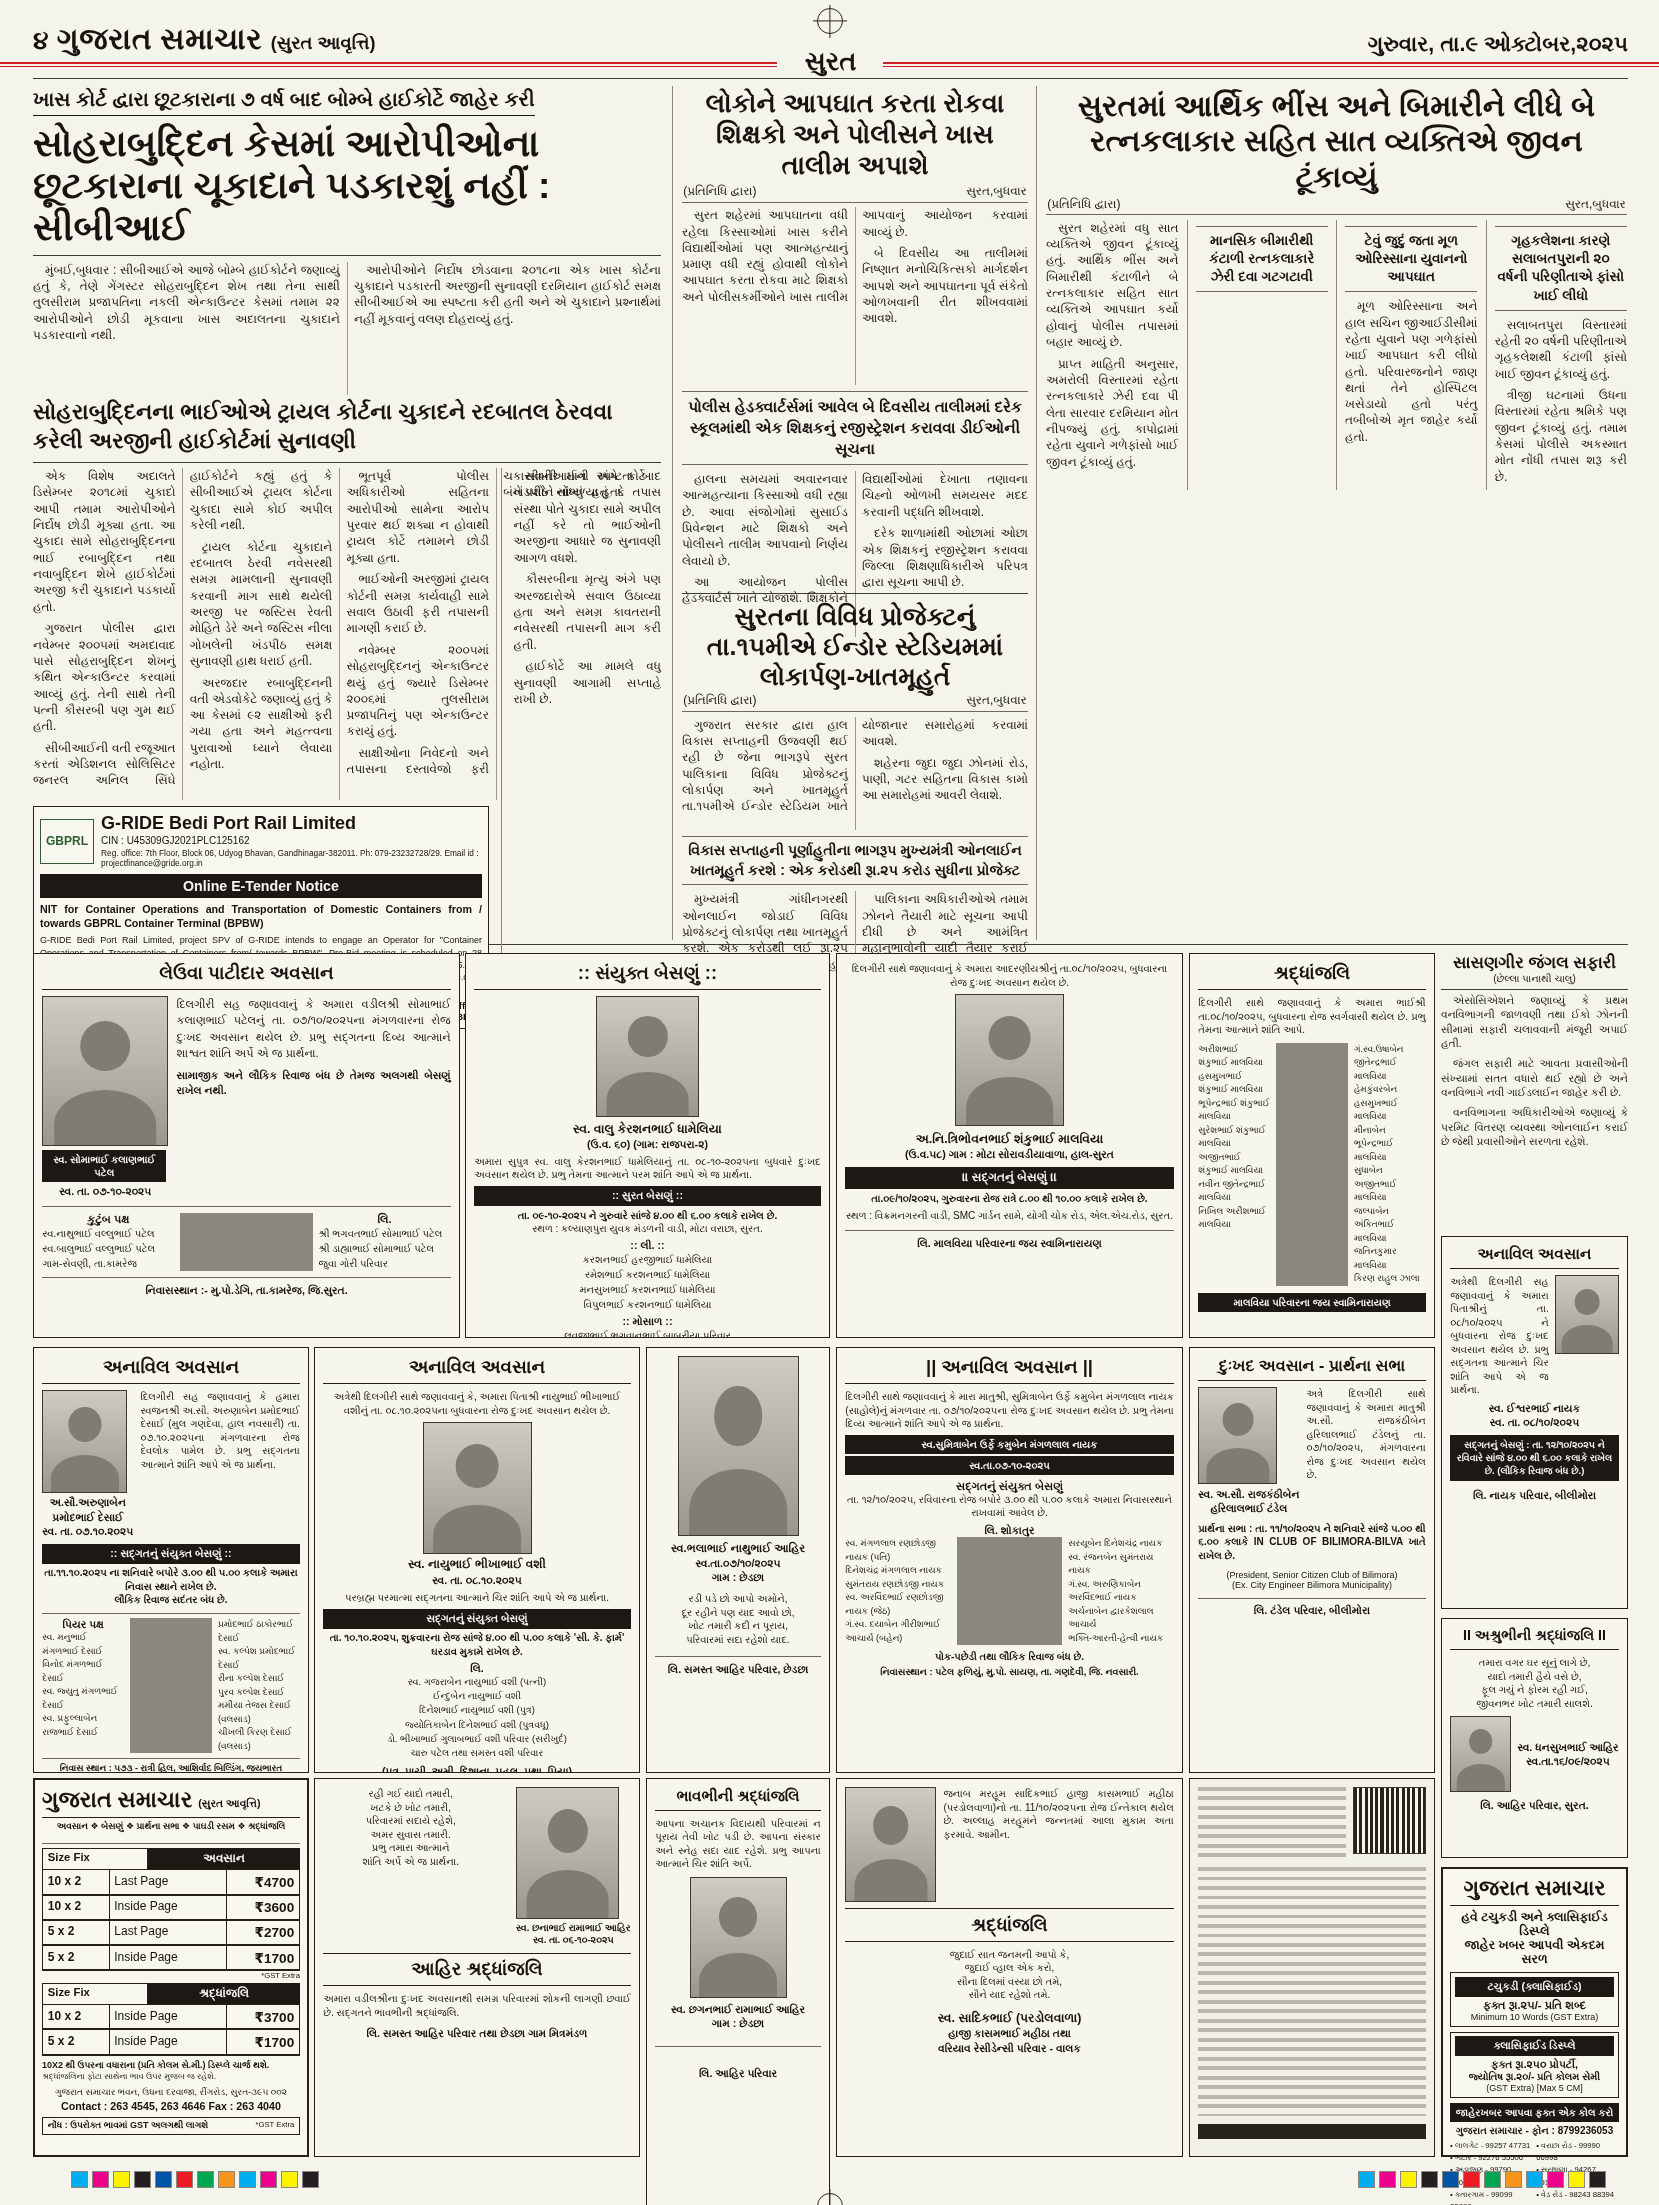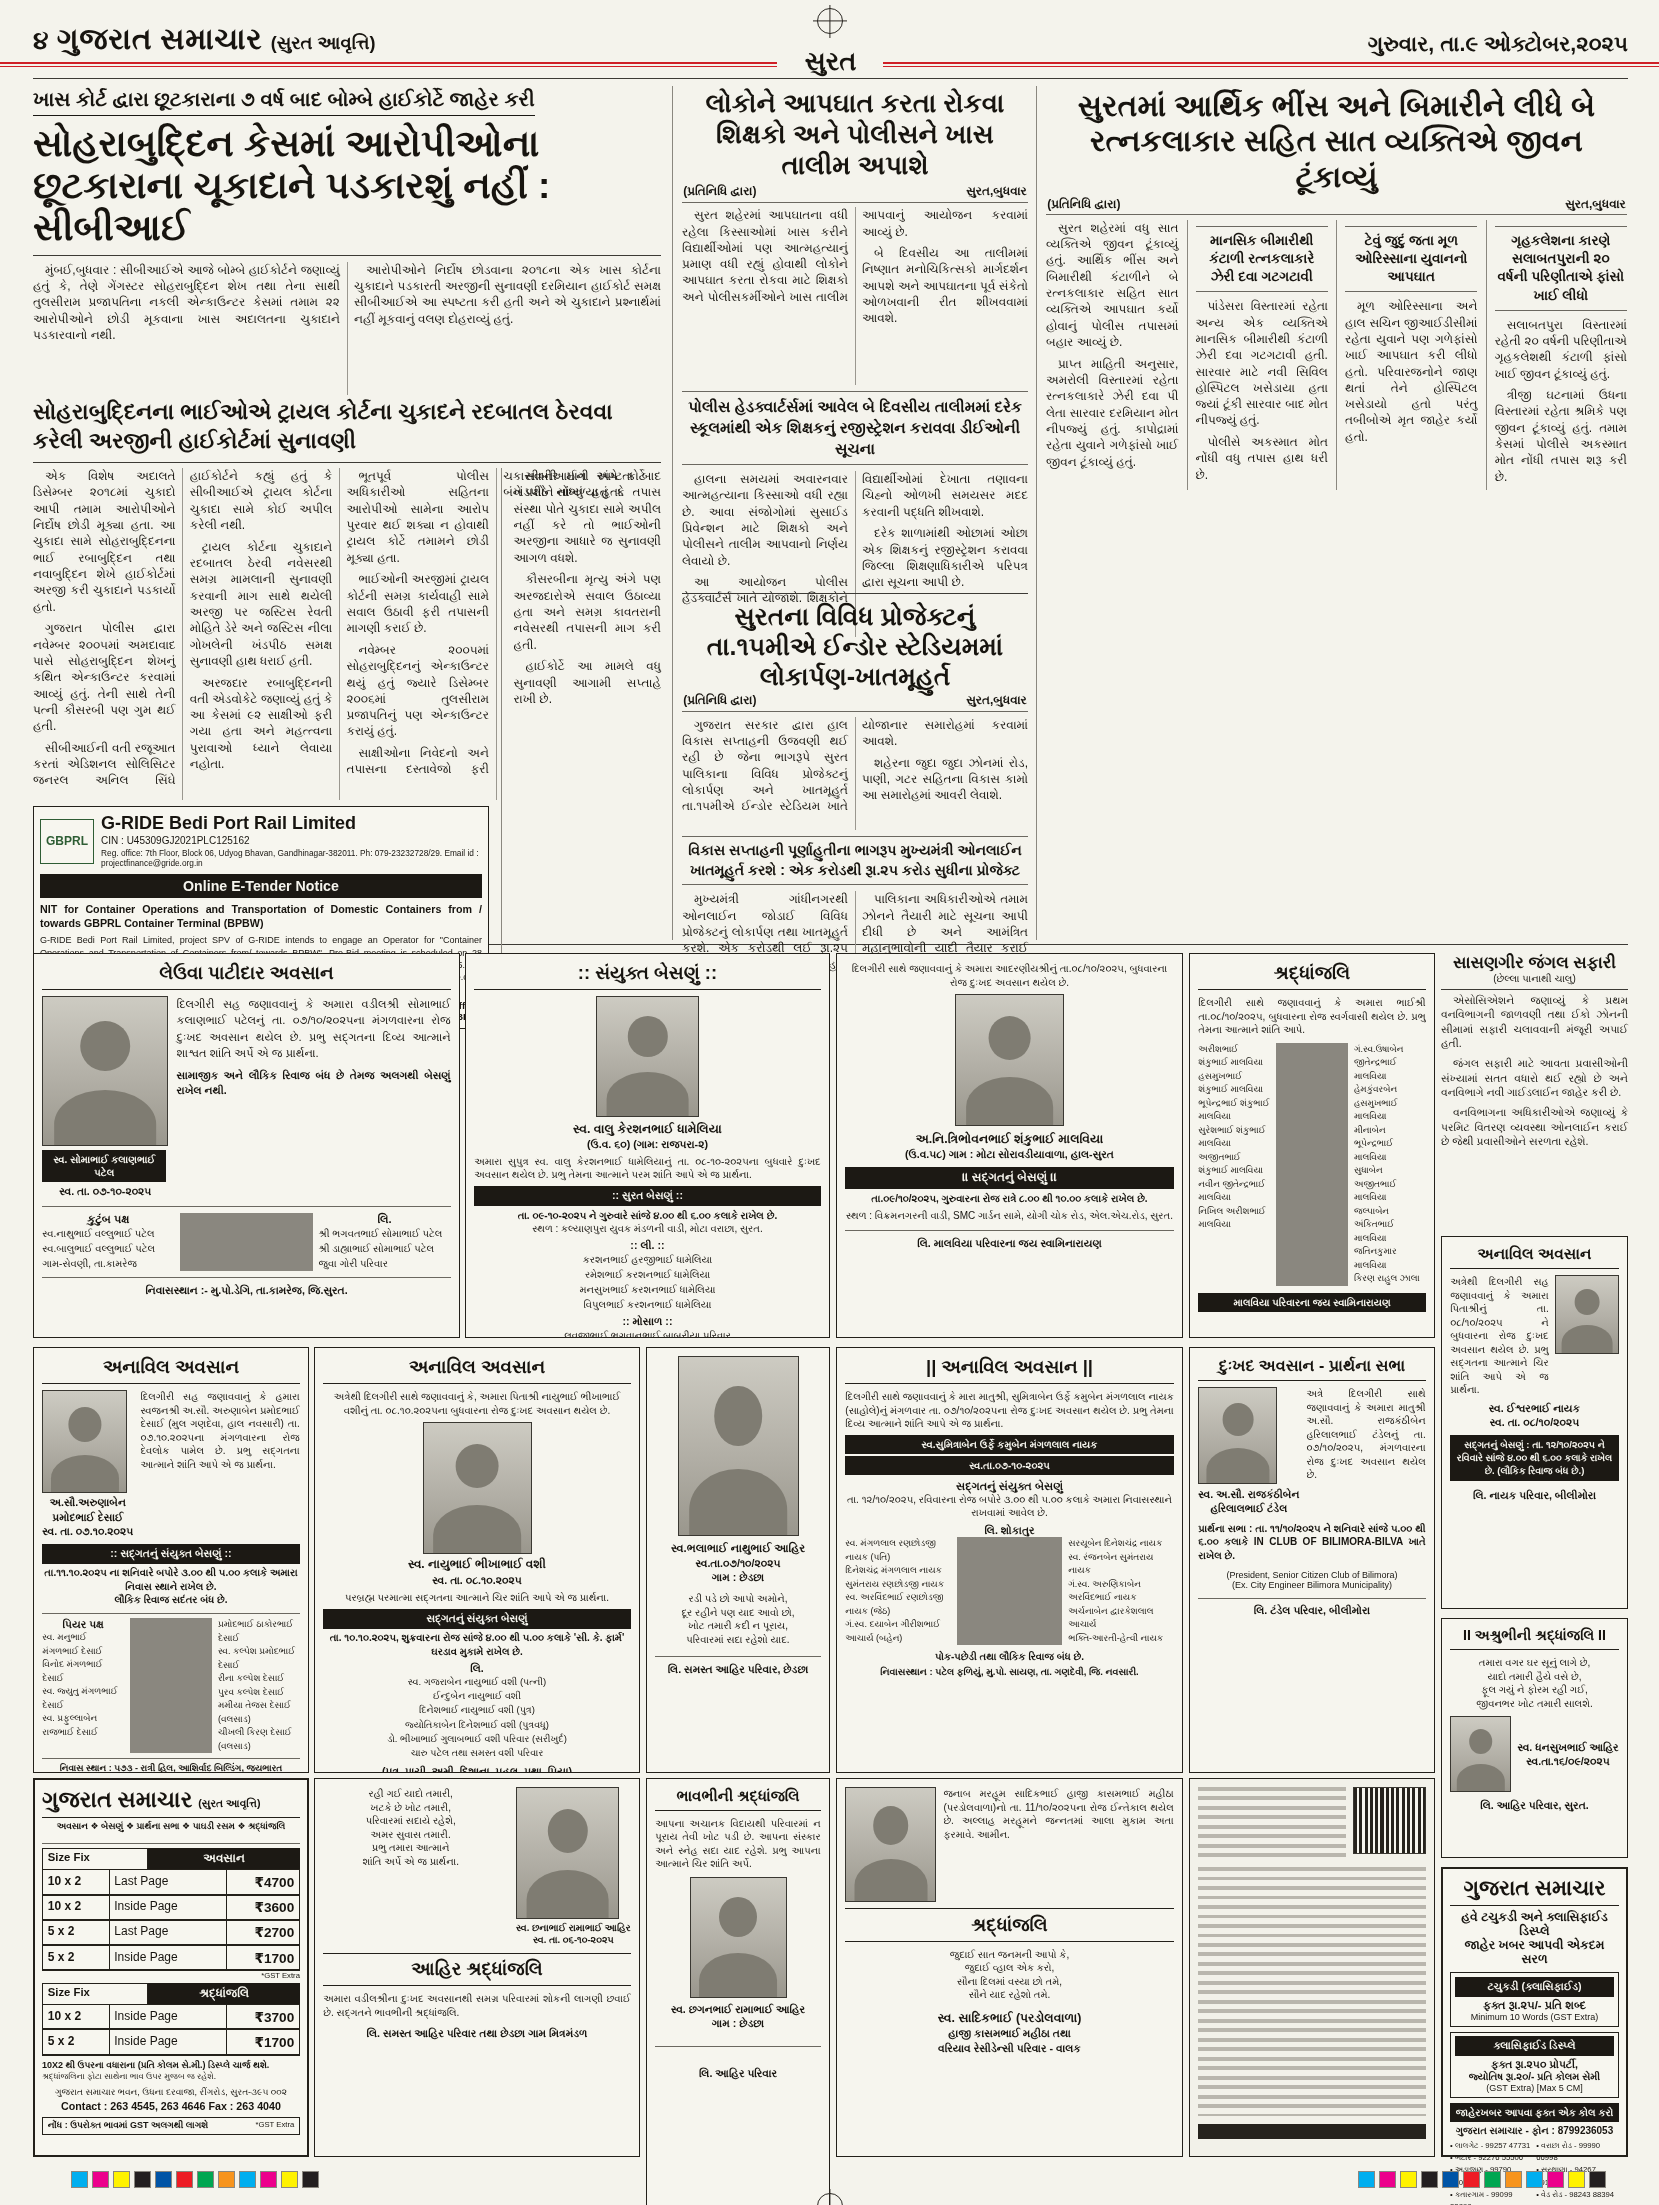--- a/index.html
+++ b/index.html
@@ -11,21 +11,21 @@
   .j{text-align:justify}
   .serif{font-family:"Liberation Serif","DejaVu Serif",serif}
   .rule-h{background:#3c3a35}
   .rule-v{background:#8a877f;width:0.6px}
   .red{background:#cf1f26}
   .kicker{font-weight:bold;font-size:20px;border-bottom:1.8px solid #1a1814;display:inline-block;padding-bottom:3.6px}
   .headline-xl{font-weight:bold;font-size:37px;line-height:1.14}
   .headline-l{font-weight:bold;font-size:30px;line-height:1.18}
   .headline-m{font-weight:bold;font-size:26px;line-height:1.2}
   .crosshead{font-weight:bold;font-size:22px;line-height:1.3}
-  .byline{display:flex;justify-content:space-between;font-size:12px;font-weight:bold;
+  .byline{display:flex;justify-content:space-between;font-size:12px;font-weight:normal;
           border-bottom:0.6px solid #6b6860;padding:2.4px 1.2px 3.6px 1.2px;margin-bottom:4.7px}
   .body-txt{font-size:12px;line-height:1.36;text-align:justify}
   .body-txt p{margin:0 0 5.3px 0;text-indent:12px}
   .cols2{column-count:2;column-gap:14.2px;column-rule:0.6px solid #9a978f}
   .cols3{column-count:3;column-gap:14.2px;column-rule:0.6px solid #9a978f}
   .subhead-in{font-weight:bold;font-size:15.4px;line-height:1.35;text-align:center;margin:6px 0;
               border-top:0.6px solid #6b6860;border-bottom:0.6px solid #6b6860;padding:4.7px 1.2px}
   .obit{border:1.2px solid #23201a;background:#f6f5ee;padding:8.3px;box-sizing:border-box;overflow:hidden}
   .obit-hdr{font-weight:bold;text-align:center;font-size:18.4px;line-height:1.2;
             border-bottom:1.2px solid #23201a;padding-bottom:4.7px;margin-bottom:6px}
@@ -183,24 +183,20 @@
       <span>સુરત,બુધવાર</span>
     </div>
     <div style="display:flex;gap:8.3px">
       <div class="body-txt" style="flex:1">
           <p>સુરત શહેરમાં વધુ સાત વ્યક્તિએ જીવન ટૂંકાવ્યું હતું. આર્થિક ભીંસ અને બિમારીથી કંટાળીને બે રત્નકલાકાર સહિત સાત વ્યક્તિએ આપઘાત કર્યો હોવાનું પોલીસ તપાસમાં બહાર આવ્યું છે.</p>
           <p>પ્રાપ્ત માહિતી અનુસાર, અમરોલી વિસ્તારમાં રહેતા રત્નકલાકારે ઝેરી દવા પી લેતા સારવાર દરમિયાન મોત નીપજ્યું હતું. કાપોદ્રામાં રહેતા યુવાને ગળેફાંસો ખાઈ જીવન ટૂંકાવ્યું હતું.</p>
         </div>
       <div class="vsep"></div>
       <div style="flex:1">
         <div class="subhead-in" style="font-size:13.6px">માનસિક બીમારીથી કંટાળી રત્નકલાકારે ઝેરી દવા ગટગટાવી</div>
-        <div class="body-txt">
-            <p>પાંડેસરા વિસ્તારમાં રહેતા અન્ય એક વ્યક્તિએ માનસિક બીમારીથી કંટાળી ઝેરી દવા ગટગટાવી હતી. સારવાર માટે નવી સિવિલ હોસ્પિટલ ખસેડાયા હતા જ્યાં ટૂંકી સારવાર બાદ મોત નીપજ્યું હતું.</p>
-            <p>પોલીસે અકસ્માત મોત નોંધી વધુ તપાસ હાથ ધરી છે.</p>
-          </div>
       </div>
       <div class="vsep"></div>
       <div style="flex:1">
         <div class="subhead-in" style="font-size:13.6px">ટેવું જુદું જતા મૂળ ઓરિસ્સાના યુવાનનો આપઘાત</div>
         <div class="body-txt">
             <p>મૂળ ઓરિસ્સાના અને હાલ સચિન જીઆઈડીસીમાં રહેતા યુવાને પણ ગળેફાંસો ખાઈ આપઘાત કરી લીધો હતો. પરિવારજનોને જાણ થતાં તેને હોસ્પિટલ ખસેડાયો હતો પરંતુ તબીબોએ મૃત જાહેર કર્યો હતો.</p>
           </div>
       </div>
       <div class="vsep"></div>
       <div style="flex:1">

